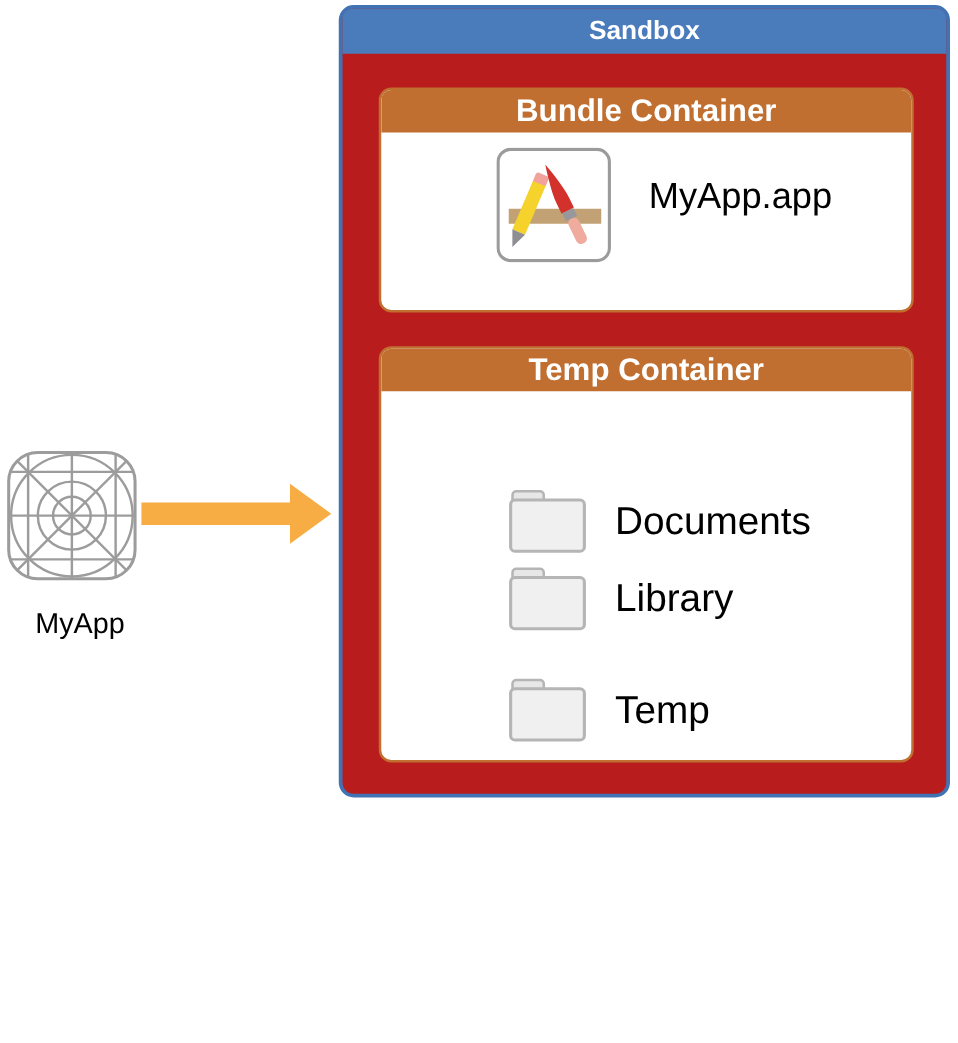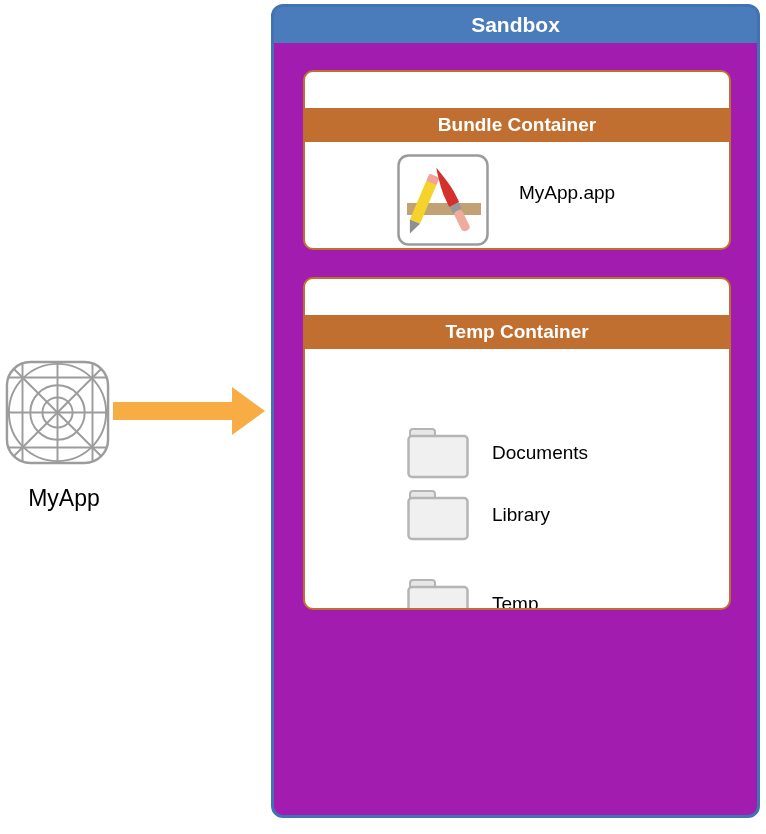--- a/index.html
+++ b/index.html
@@ -14,52 +14,52 @@
   .app-label{
     position:absolute;left:0;top:485px;width:96px;text-align:center;
     font-size:23px;color:#000;padding-left:16px;
   }
 
   
   .arrow{position:absolute;left:113px;top:386px;}
 
   
   .sandbox{
-    position:absolute;left:271px;top:4px;width:489px;height:814px;
-    box-sizing:border-box;border:3px solid #4173B4;border-radius:12px;background:#a21caf;
+    position:absolute;left:271px;top:4px;width:489px;height:634px;
+    box-sizing:border-box;border:3px solid #4173B4;border-radius:12px;background:#b91c1c;
   }
   .sandbox-header{
     position:absolute;left:0;top:0;width:483px;height:36px;
     background:#4A7CBC;border-radius:8px 8px 0 0;
     text-align:center;line-height:36px;font-size:21px;font-weight:bold;color:#fff;
   }
 
   
   .container{
     position:absolute;left:29px;width:428px;box-sizing:border-box;
     border:2.5px solid #C06F30;border-radius:10px;background:#fff;overflow:hidden;
   }
   .container-header{
     height:34px;line-height:34px;background:#C06F30;text-align:center;
-    font-size:19px;font-weight:bold;color:#fff;margin-top:36px;
+    font-size:25px;font-weight:bold;color:#fff;
   }
   .bundle-box{top:63px;height:180px;}
   .data-box{top:270px;height:333px;}
   .icloud-box{top:630px;height:156px;}
 
   
   .bundle-content{position:relative;height:141px;}
   .appstore-icon{position:absolute;left:92px;top:12px;}
-  .bundle-app-name{position:absolute;left:214px;top:38px;font-size:19px;line-height:26px;}
+  .bundle-app-name{position:absolute;left:214px;top:38px;font-size:29px;line-height:26px;}
 
   
   .data-content{position:relative;height:294px;}
   .folder-row{position:absolute;left:0;width:100%;height:52px;}
   .folder-icon{position:absolute;left:102px;top:0;}
-  .folder-label{position:absolute;left:187px;top:13px;font-size:19px;line-height:26px;}
+  .folder-label{position:absolute;left:187px;top:13px;font-size:31px;line-height:26px;}
   .row-0{top:78px;}
   .row-1{top:140px;}
   .row-2{top:229px;}
 
   
   .icloud-content{
     position:relative;height:117px;display:flex;align-items:center;justify-content:center;
   }
   .ellipsis{font-size:32px;font-weight:bold;letter-spacing:3px;color:#000;}
 </style>

